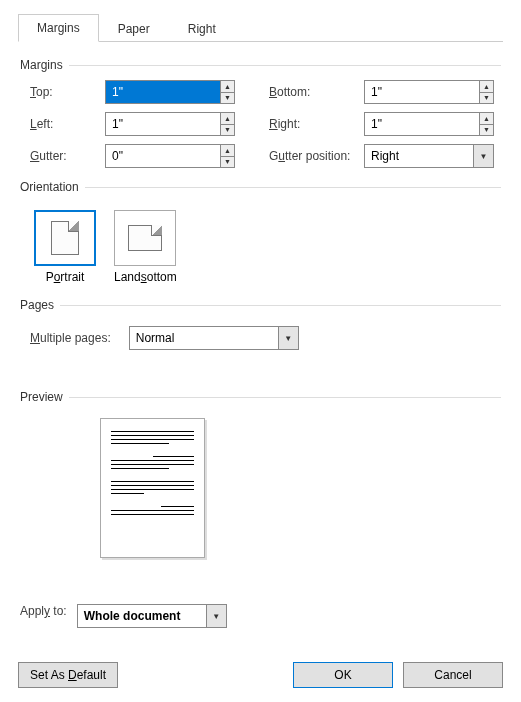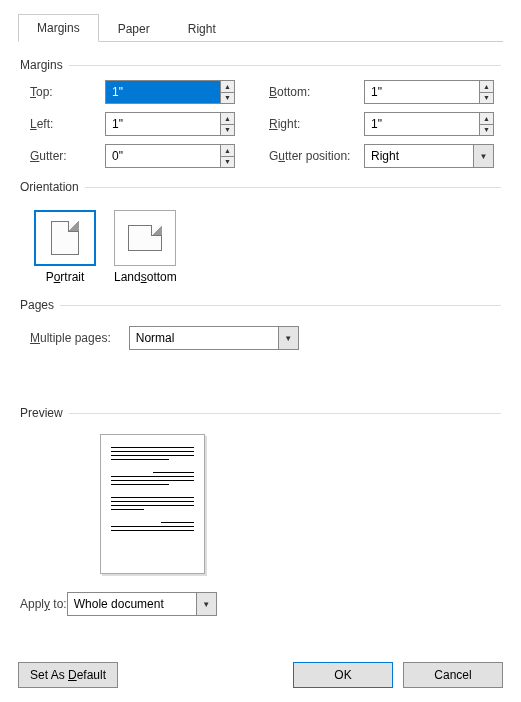--- a/index.html
+++ b/index.html
@@ -210,22 +210,22 @@
     background: #fff;
     margin: 6px 0 10px 80px;
     box-shadow: 2px 2px 0 #ddd;
     padding: 12px 10px;
     display:flex;flex-direction:column;gap:3px;
   }
   .pline { height:1px; background:#000; }
 
   
   .applyrow {
-    display:flex;align-items:center;
-    margin-top: 8px;
+    display:flex;gap:10px;
+    margin-top: 36px;
   }
 
   
   .btnbar {
     display:flex;align-items:center;
     padding: 12px 18px 14px 18px;
     gap: 10px;
   }
   .spacer { flex:1; }
   .btn {
@@ -337,21 +337,21 @@
       <span class="rule"></span>
     </div>
     <div class="pages-row">
       <div class="mlabel"><u>M</u>ultiple pages:</div>
       <div class="combo" style="width:170px;">
         <div class="val">Normal</div>
         <div class="drop">▼</div>
       </div>
     </div>
 
-    <div class="group-head" style="margin-top:50px;">
+    <div class="group-head" style="margin-top:34px;">
       <span class="label">Preview</span>
       <span class="rule"></span>
     </div>
     <div class="preview-box">
       <div class="pline"></div>
         <div class="pline"></div>
         <div class="pline"></div>
       <div class="pline" style="width:70%;"></div>
       <div style="height:6px;"></div>
       <div class="pline" style="width:50%;align-self:flex-end;"></div>
@@ -364,21 +364,21 @@
         <div class="pline"></div>
       <div class="pline" style="width:40%;"></div>
       <div style="height:6px;"></div>
       <div class="pline" style="width:40%;align-self:flex-end;"></div>
       <div class="pline"></div>
         <div class="pline"></div>
     </div>
 
     <div class="applyrow">
       <div class="mlabel">Appl<u>y</u> to:</div>
-      <div class="combo" style="width:150px;">
+      <div class="combo" style="width:150px;font-weight:bold;">
         <div class="val">Whole document</div>
         <div class="drop">▼</div>
       </div>
     </div>
 
   </div>
 
   <div class="btnbar">
     <div class="btn">
       <span>Set As <u>D</u>efault</span>

